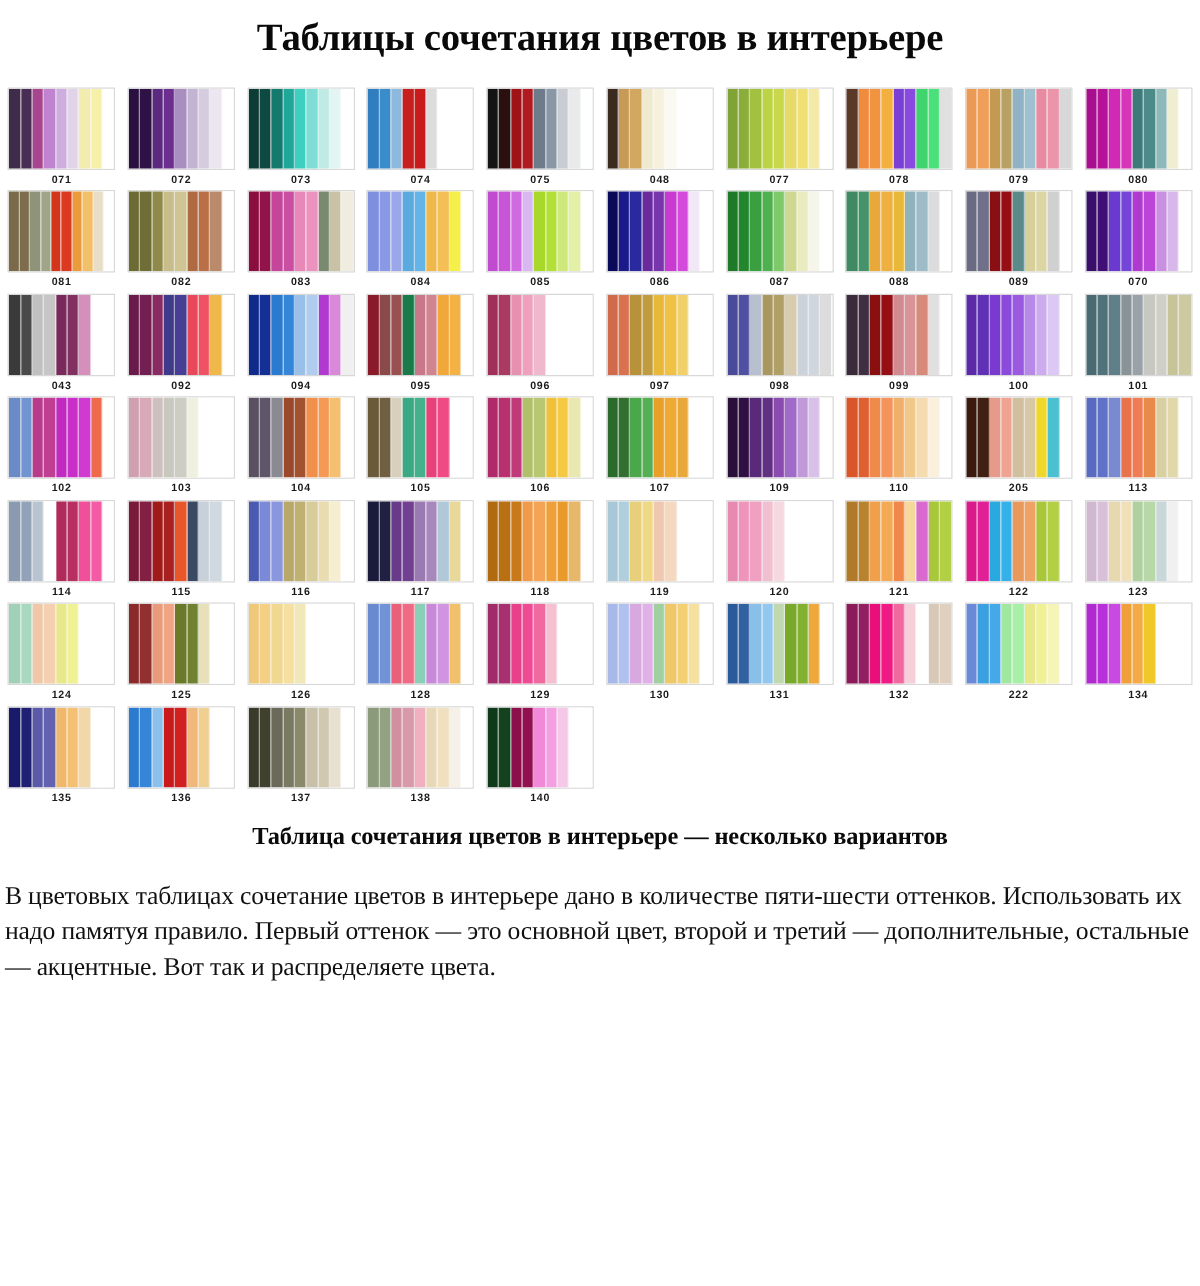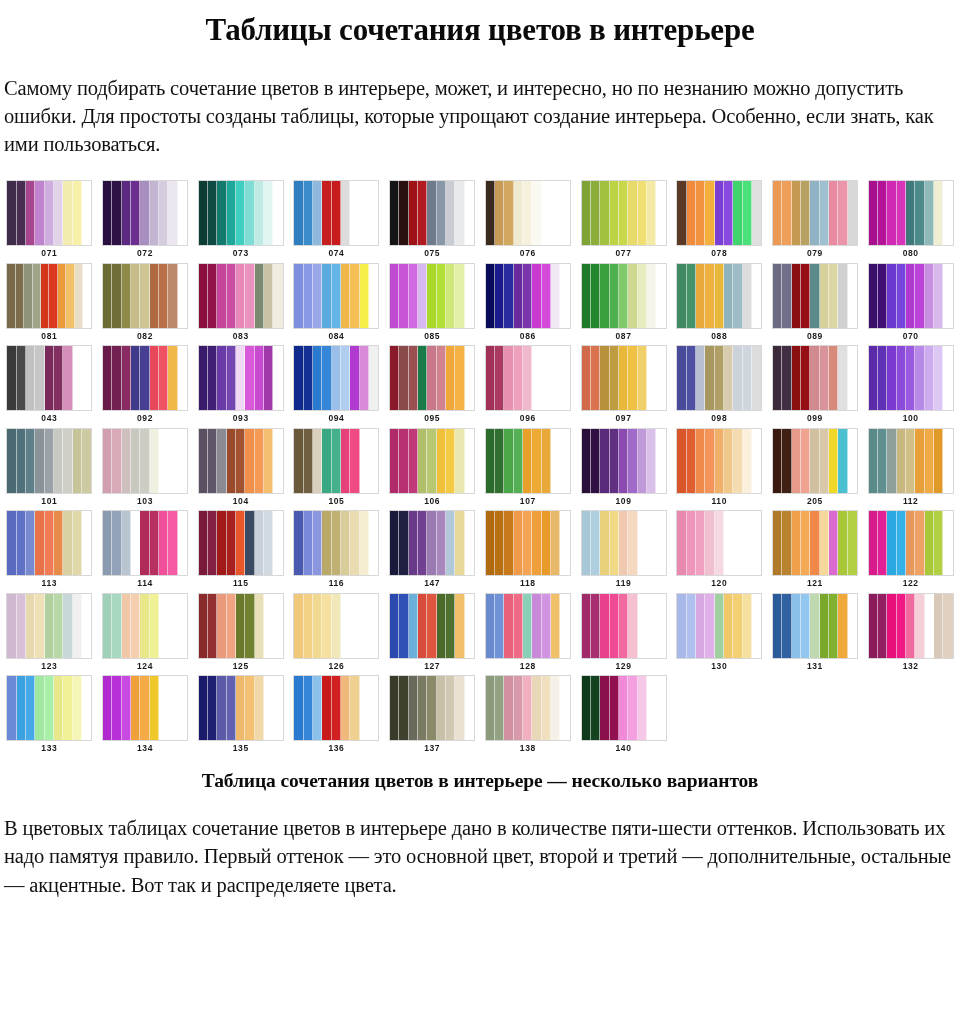--- a/index.html
+++ b/index.html
@@ -99,21 +99,20 @@
     letter-spacing: -0.15px;
   }
 </style>
 </head>
 <body>
 
 <div class="page">
 
   <h1 class="doc-title">Таблицы сочетания цветов в интерьере</h1>
 
-  <p class="intro-para">Самому подбирать сочетание цветов в интерьере, может, и интересно, но по незнанию можно допустить ошибки. Для простоты созданы таблицы, которые упрощают создание интерьера. Особенно, если знать, как ими пользоваться.</p>
 
   <div class="palette-grid">
       <div class="palette-cell">
         <div class="swatch-strip" style="border-color: rgb(216, 216, 216);">
           <div class="swatch-band" style="background: rgb(63, 43, 74);"></div>
           <div class="swatch-band" style="background: rgb(74, 45, 82);"></div>
           <div class="swatch-band" style="background: rgb(168, 69, 143);"></div>
           <div class="swatch-band" style="background: rgb(192, 131, 207);"></div>
           <div class="swatch-band" style="background: rgb(205, 174, 222);"></div>
           <div class="swatch-band" style="background: rgb(225, 212, 232);"></div>
@@ -184,21 +183,21 @@
           <div class="swatch-band" style="background: rgb(59, 42, 30);"></div>
           <div class="swatch-band" style="background: rgb(199, 154, 86);"></div>
           <div class="swatch-band" style="background: rgb(210, 167, 95);"></div>
           <div class="swatch-band" style="background: rgb(239, 233, 207);"></div>
           <div class="swatch-band" style="background: rgb(245, 241, 221);"></div>
           <div class="swatch-band" style="background: rgb(251, 250, 242);"></div>
           <div class="swatch-band" style="background: rgb(255, 255, 255);"></div>
           <div class="swatch-band" style="background: rgb(255, 255, 255);"></div>
           <div class="swatch-band" style="background: rgb(255, 255, 255);"></div>
         </div>
-        <div class="palette-label">076</div>
+        <div class="palette-label">048</div>
       </div>
       <div class="palette-cell">
         <div class="swatch-strip" style="border-color: rgb(216, 216, 216);">
           <div class="swatch-band" style="background: rgb(127, 163, 52);"></div>
           <div class="swatch-band" style="background: rgb(139, 173, 58);"></div>
           <div class="swatch-band" style="background: rgb(162, 194, 63);"></div>
           <div class="swatch-band" style="background: rgb(188, 212, 67);"></div>
           <div class="swatch-band" style="background: rgb(201, 216, 74);"></div>
           <div class="swatch-band" style="background: rgb(231, 217, 106);"></div>
           <div class="swatch-band" style="background: rgb(240, 223, 114);"></div>
@@ -413,34 +412,20 @@
           <div class="swatch-band" style="background: rgb(70, 63, 148);"></div>
           <div class="swatch-band" style="background: rgb(232, 72, 90);"></div>
           <div class="swatch-band" style="background: rgb(239, 82, 98);"></div>
           <div class="swatch-band" style="background: rgb(240, 184, 74);"></div>
           <div class="swatch-band" style="background: rgb(255, 255, 255);"></div>
         </div>
         <div class="palette-label">092</div>
       </div>
       <div class="palette-cell">
         <div class="swatch-strip" style="border-color: rgb(216, 216, 216);">
-          <div class="swatch-band" style="background: rgb(58, 26, 106);"></div>
-          <div class="swatch-band" style="background: rgb(64, 31, 117);"></div>
-          <div class="swatch-band" style="background: rgb(106, 58, 168);"></div>
-          <div class="swatch-band" style="background: rgb(115, 69, 176);"></div>
-          <div class="swatch-band" style="background: rgb(240, 216, 245);"></div>
-          <div class="swatch-band" style="background: rgb(216, 90, 216);"></div>
-          <div class="swatch-band" style="background: rgb(200, 74, 208);"></div>
-          <div class="swatch-band" style="background: rgb(160, 58, 168);"></div>
-          <div class="swatch-band" style="background: rgb(255, 255, 255);"></div>
-        </div>
-        <div class="palette-label">093</div>
-      </div>
-      <div class="palette-cell">
-        <div class="swatch-strip" style="border-color: rgb(216, 216, 216);">
           <div class="swatch-band" style="background: rgb(15, 42, 138);"></div>
           <div class="swatch-band" style="background: rgb(20, 48, 149);"></div>
           <div class="swatch-band" style="background: rgb(42, 122, 208);"></div>
           <div class="swatch-band" style="background: rgb(53, 133, 216);"></div>
           <div class="swatch-band" style="background: rgb(154, 192, 234);"></div>
           <div class="swatch-band" style="background: rgb(176, 205, 239);"></div>
           <div class="swatch-band" style="background: rgb(176, 58, 208);"></div>
           <div class="swatch-band" style="background: rgb(216, 138, 216);"></div>
           <div class="swatch-band" style="background: rgb(240, 240, 240);"></div>
         </div>
@@ -539,20 +524,34 @@
           <div class="swatch-band" style="background: rgb(154, 162, 168);"></div>
           <div class="swatch-band" style="background: rgb(200, 200, 194);"></div>
           <div class="swatch-band" style="background: rgb(207, 207, 200);"></div>
           <div class="swatch-band" style="background: rgb(200, 196, 154);"></div>
           <div class="swatch-band" style="background: rgb(205, 201, 160);"></div>
         </div>
         <div class="palette-label">101</div>
       </div>
       <div class="palette-cell">
         <div class="swatch-strip" style="border-color: rgb(216, 216, 216);">
+          <div class="swatch-band" style="background: rgb(106, 138, 200);"></div>
+          <div class="swatch-band" style="background: rgb(114, 148, 208);"></div>
+          <div class="swatch-band" style="background: rgb(184, 58, 138);"></div>
+          <div class="swatch-band" style="background: rgb(192, 63, 147);"></div>
+          <div class="swatch-band" style="background: rgb(192, 42, 192);"></div>
+          <div class="swatch-band" style="background: rgb(200, 47, 200);"></div>
+          <div class="swatch-band" style="background: rgb(208, 58, 208);"></div>
+          <div class="swatch-band" style="background: rgb(239, 106, 74);"></div>
+          <div class="swatch-band" style="background: rgb(255, 255, 255);"></div>
+        </div>
+        <div class="palette-label">102</div>
+      </div>
+      <div class="palette-cell">
+        <div class="swatch-strip" style="border-color: rgb(216, 216, 216);">
           <div class="swatch-band" style="background: rgb(208, 160, 176);"></div>
           <div class="swatch-band" style="background: rgb(216, 170, 184);"></div>
           <div class="swatch-band" style="background: rgb(207, 192, 192);"></div>
           <div class="swatch-band" style="background: rgb(200, 200, 190);"></div>
           <div class="swatch-band" style="background: rgb(205, 205, 196);"></div>
           <div class="swatch-band" style="background: rgb(240, 240, 224);"></div>
           <div class="swatch-band" style="background: rgb(255, 255, 255);"></div>
           <div class="swatch-band" style="background: rgb(255, 255, 255);"></div>
           <div class="swatch-band" style="background: rgb(255, 255, 255);"></div>
         </div>
@@ -651,34 +650,20 @@
           <div class="swatch-band" style="background: rgb(208, 192, 160);"></div>
           <div class="swatch-band" style="background: rgb(216, 200, 168);"></div>
           <div class="swatch-band" style="background: rgb(240, 216, 42);"></div>
           <div class="swatch-band" style="background: rgb(74, 192, 208);"></div>
           <div class="swatch-band" style="background: rgb(255, 255, 255);"></div>
         </div>
         <div class="palette-label">205</div>
       </div>
       <div class="palette-cell">
         <div class="swatch-strip" style="border-color: rgb(216, 216, 216);">
-          <div class="swatch-band" style="background: rgb(90, 138, 138);"></div>
-          <div class="swatch-band" style="background: rgb(96, 143, 143);"></div>
-          <div class="swatch-band" style="background: rgb(143, 160, 154);"></div>
-          <div class="swatch-band" style="background: rgb(200, 184, 128);"></div>
-          <div class="swatch-band" style="background: rgb(208, 192, 136);"></div>
-          <div class="swatch-band" style="background: rgb(232, 160, 58);"></div>
-          <div class="swatch-band" style="background: rgb(239, 170, 69);"></div>
-          <div class="swatch-band" style="background: rgb(224, 154, 42);"></div>
-          <div class="swatch-band" style="background: rgb(255, 255, 255);"></div>
-        </div>
-        <div class="palette-label">112</div>
-      </div>
-      <div class="palette-cell">
-        <div class="swatch-strip" style="border-color: rgb(216, 216, 216);">
           <div class="swatch-band" style="background: rgb(90, 106, 192);"></div>
           <div class="swatch-band" style="background: rgb(96, 114, 200);"></div>
           <div class="swatch-band" style="background: rgb(122, 138, 208);"></div>
           <div class="swatch-band" style="background: rgb(232, 114, 74);"></div>
           <div class="swatch-band" style="background: rgb(239, 124, 85);"></div>
           <div class="swatch-band" style="background: rgb(232, 138, 74);"></div>
           <div class="swatch-band" style="background: rgb(216, 208, 160);"></div>
           <div class="swatch-band" style="background: rgb(224, 216, 168);"></div>
           <div class="swatch-band" style="background: rgb(255, 255, 255);"></div>
         </div>
@@ -731,21 +716,21 @@
           <div class="swatch-band" style="background: rgb(26, 26, 58);"></div>
           <div class="swatch-band" style="background: rgb(32, 32, 66);"></div>
           <div class="swatch-band" style="background: rgb(106, 58, 138);"></div>
           <div class="swatch-band" style="background: rgb(114, 64, 146);"></div>
           <div class="swatch-band" style="background: rgb(154, 122, 176);"></div>
           <div class="swatch-band" style="background: rgb(168, 136, 188);"></div>
           <div class="swatch-band" style="background: rgb(176, 200, 216);"></div>
           <div class="swatch-band" style="background: rgb(232, 216, 154);"></div>
           <div class="swatch-band" style="background: rgb(255, 255, 255);"></div>
         </div>
-        <div class="palette-label">147</div>
+        <div class="palette-label">117</div>
       </div>
       <div class="palette-cell">
         <div class="swatch-strip" style="border-color: rgb(216, 216, 216);">
           <div class="swatch-band" style="background: rgb(176, 106, 15);"></div>
           <div class="swatch-band" style="background: rgb(184, 112, 18);"></div>
           <div class="swatch-band" style="background: rgb(200, 122, 26);"></div>
           <div class="swatch-band" style="background: rgb(240, 154, 74);"></div>
           <div class="swatch-band" style="background: rgb(244, 164, 85);"></div>
           <div class="swatch-band" style="background: rgb(240, 160, 58);"></div>
           <div class="swatch-band" style="background: rgb(232, 154, 42);"></div>
@@ -861,34 +846,20 @@
           <div class="swatch-band" style="background: rgb(240, 232, 184);"></div>
           <div class="swatch-band" style="background: rgb(255, 255, 255);"></div>
           <div class="swatch-band" style="background: rgb(255, 255, 255);"></div>
           <div class="swatch-band" style="background: rgb(255, 255, 255);"></div>
           <div class="swatch-band" style="background: rgb(255, 255, 255);"></div>
         </div>
         <div class="palette-label">126</div>
       </div>
       <div class="palette-cell">
         <div class="swatch-strip" style="border-color: rgb(216, 216, 216);">
-          <div class="swatch-band" style="background: rgb(42, 74, 176);"></div>
-          <div class="swatch-band" style="background: rgb(48, 82, 184);"></div>
-          <div class="swatch-band" style="background: rgb(106, 176, 216);"></div>
-          <div class="swatch-band" style="background: rgb(216, 74, 58);"></div>
-          <div class="swatch-band" style="background: rgb(224, 85, 64);"></div>
-          <div class="swatch-band" style="background: rgb(74, 106, 42);"></div>
-          <div class="swatch-band" style="background: rgb(80, 112, 47);"></div>
-          <div class="swatch-band" style="background: rgb(240, 192, 106);"></div>
-          <div class="swatch-band" style="background: rgb(255, 255, 255);"></div>
-        </div>
-        <div class="palette-label">127</div>
-      </div>
-      <div class="palette-cell">
-        <div class="swatch-strip" style="border-color: rgb(216, 216, 216);">
           <div class="swatch-band" style="background: rgb(106, 138, 208);"></div>
           <div class="swatch-band" style="background: rgb(114, 146, 216);"></div>
           <div class="swatch-band" style="background: rgb(232, 96, 122);"></div>
           <div class="swatch-band" style="background: rgb(239, 106, 132);"></div>
           <div class="swatch-band" style="background: rgb(138, 208, 184);"></div>
           <div class="swatch-band" style="background: rgb(200, 138, 216);"></div>
           <div class="swatch-band" style="background: rgb(208, 148, 224);"></div>
           <div class="swatch-band" style="background: rgb(240, 192, 106);"></div>
           <div class="swatch-band" style="background: rgb(255, 255, 255);"></div>
         </div>
@@ -955,21 +926,21 @@
           <div class="swatch-band" style="background: rgb(106, 138, 216);"></div>
           <div class="swatch-band" style="background: rgb(58, 160, 224);"></div>
           <div class="swatch-band" style="background: rgb(69, 168, 232);"></div>
           <div class="swatch-band" style="background: rgb(160, 232, 160);"></div>
           <div class="swatch-band" style="background: rgb(168, 240, 168);"></div>
           <div class="swatch-band" style="background: rgb(232, 232, 138);"></div>
           <div class="swatch-band" style="background: rgb(240, 240, 148);"></div>
           <div class="swatch-band" style="background: rgb(245, 245, 184);"></div>
           <div class="swatch-band" style="background: rgb(255, 255, 255);"></div>
         </div>
-        <div class="palette-label">133</div>
+        <div class="palette-label">222</div>
       </div>
       <div class="palette-cell">
         <div class="swatch-strip" style="border-color: rgb(216, 216, 216);">
           <div class="swatch-band" style="background: rgb(176, 42, 208);"></div>
           <div class="swatch-band" style="background: rgb(184, 48, 216);"></div>
           <div class="swatch-band" style="background: rgb(200, 74, 224);"></div>
           <div class="swatch-band" style="background: rgb(240, 160, 58);"></div>
           <div class="swatch-band" style="background: rgb(244, 170, 69);"></div>
           <div class="swatch-band" style="background: rgb(240, 200, 42);"></div>
           <div class="swatch-band" style="background: rgb(255, 255, 255);"></div>

